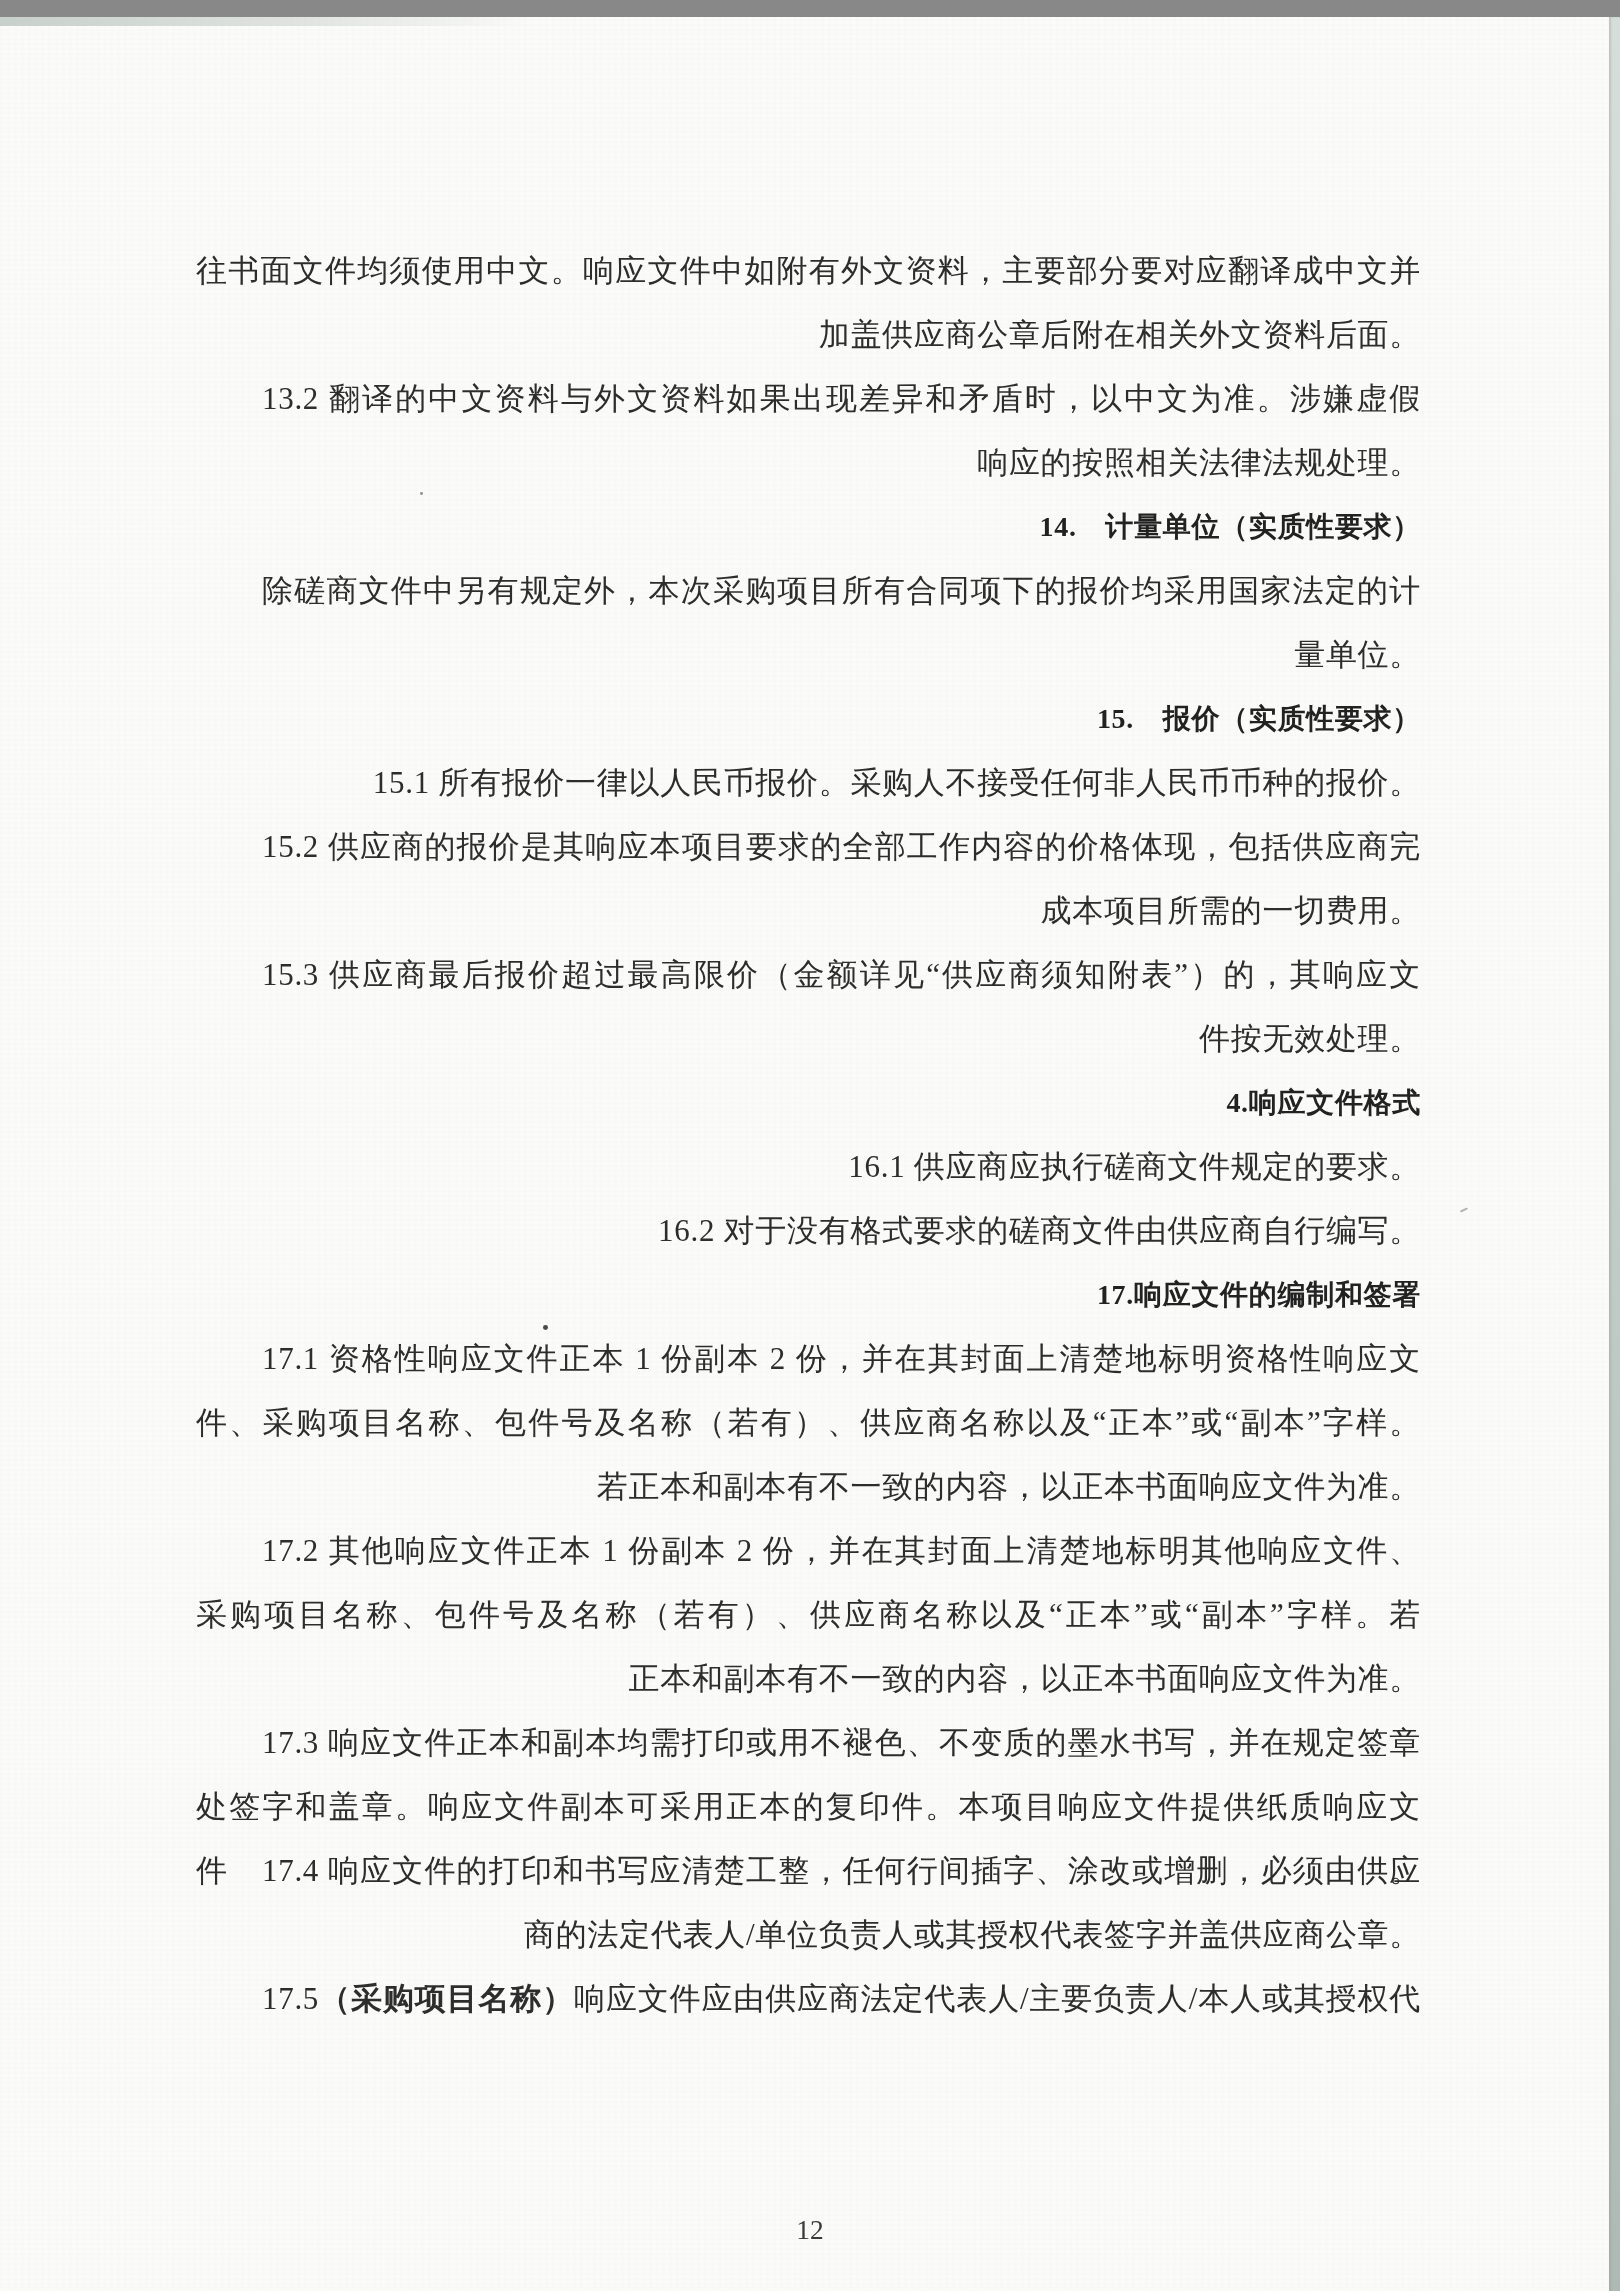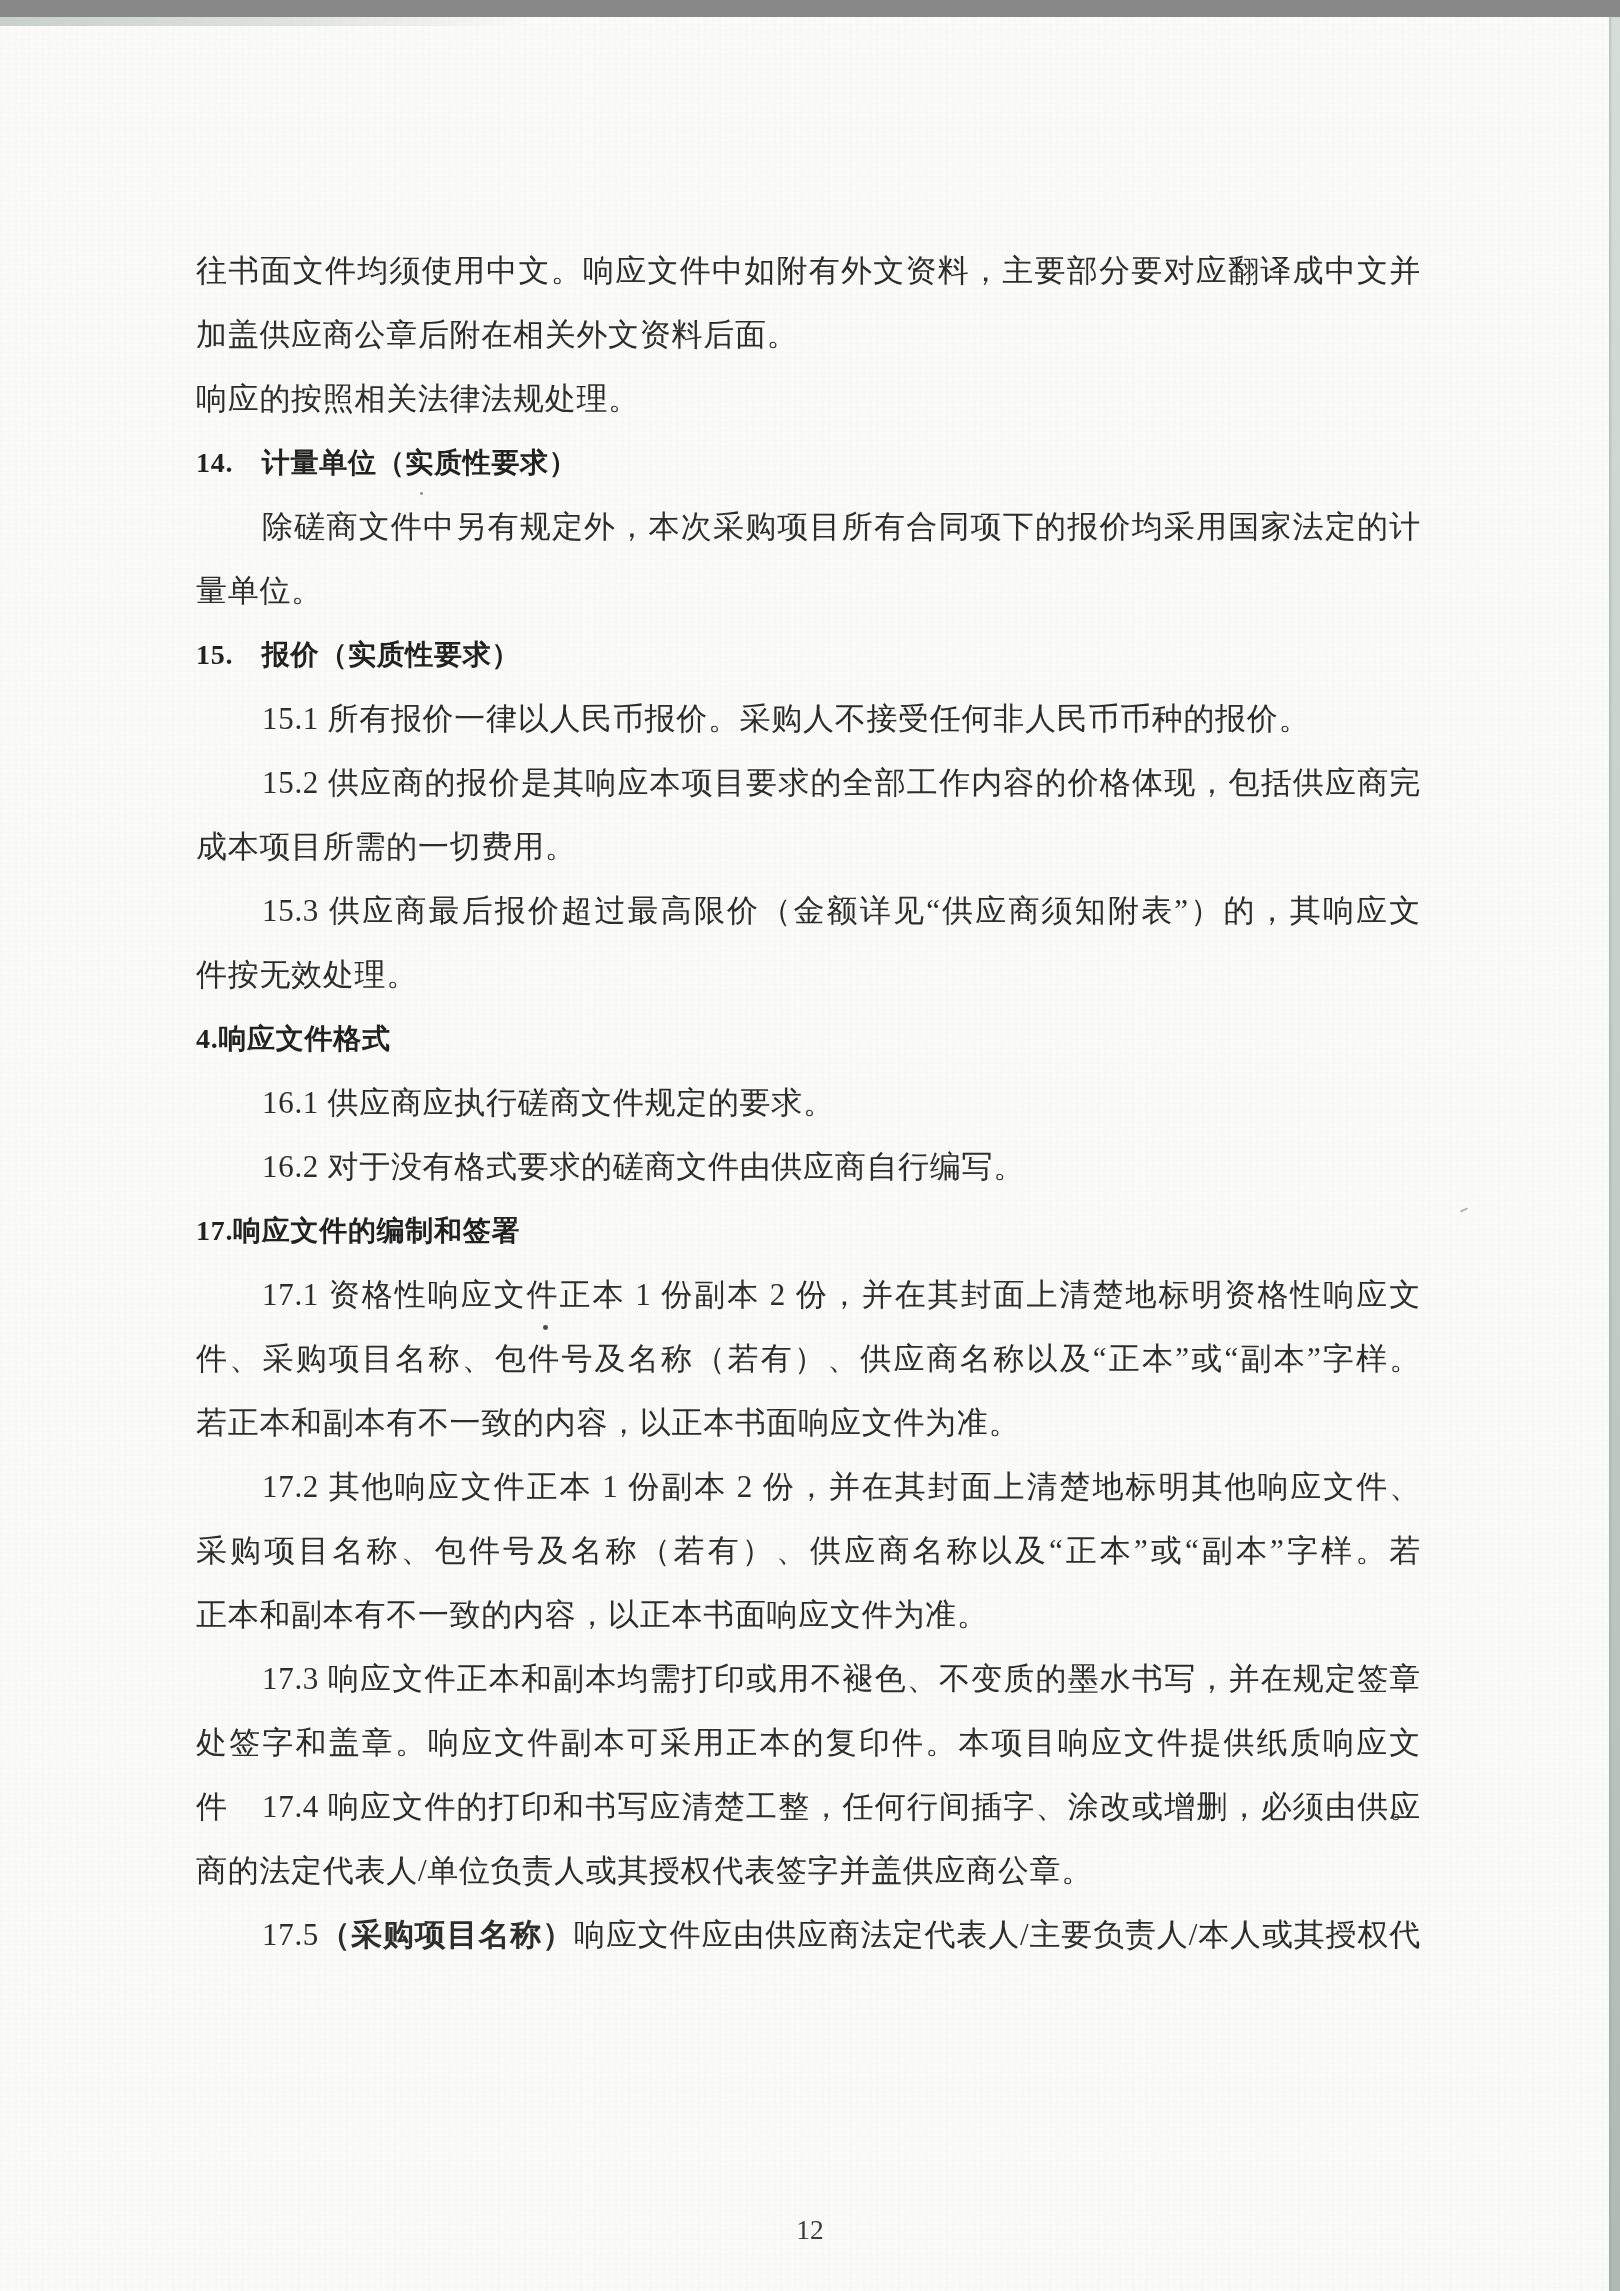--- a/index.html
+++ b/index.html
@@ -49,20 +49,21 @@
     top: 222px;
     width: 1225px;
     color: var(--ink, #2d2d2d);
     font-size: 31px;
     letter-spacing: 0.7px;
   }
   .line {
     height: 64px;
     line-height: 64px;
     white-space: nowrap;
+    text-align: right;
   }
   .line.indent { padding-left: 66px; }
   .line.justify {
     white-space: normal;
     text-align: justify;
     text-align-last: justify;
   }
   .line.heading {
     font-weight: bold;
     font-size: 28px;
@@ -90,20 +91,21 @@
 <body>
 
 <div class="page">
   <div class="streak-top"></div>
   <div class="band-right"></div>
   <div class="band-bottom"></div>
 
   <div class="text-block" id="text-block">
       <div class="line justify">往书面文件均须使用中文。响应文件中如附有外文资料，主要部分要对应翻译成中文并</div>
       <div class="line">加盖供应商公章后附在相关外文资料后面。</div>
+      <div class="line indent justify">13.2 翻译的中文资料与外文资料如果出现差异和矛盾时，以中文为准。涉嫌虚假</div>
       <div class="line">响应的按照相关法律法规处理。</div>
       <div class="line heading">14.　计量单位（实质性要求）</div>
       <div class="line indent justify">除磋商文件中另有规定外，本次采购项目所有合同项下的报价均采用国家法定的计</div>
       <div class="line">量单位。</div>
       <div class="line heading">15.　报价（实质性要求）</div>
       <div class="line indent">15.1 所有报价一律以人民币报价。采购人不接受任何非人民币币种的报价。</div>
       <div class="line indent justify">15.2 供应商的报价是其响应本项目要求的全部工作内容的价格体现，包括供应商完</div>
       <div class="line">成本项目所需的一切费用。</div>
       <div class="line indent justify">15.3 供应商最后报价超过最高限价（金额详见“供应商须知附表”）的，其响应文</div>
       <div class="line">件按无效处理。</div>

